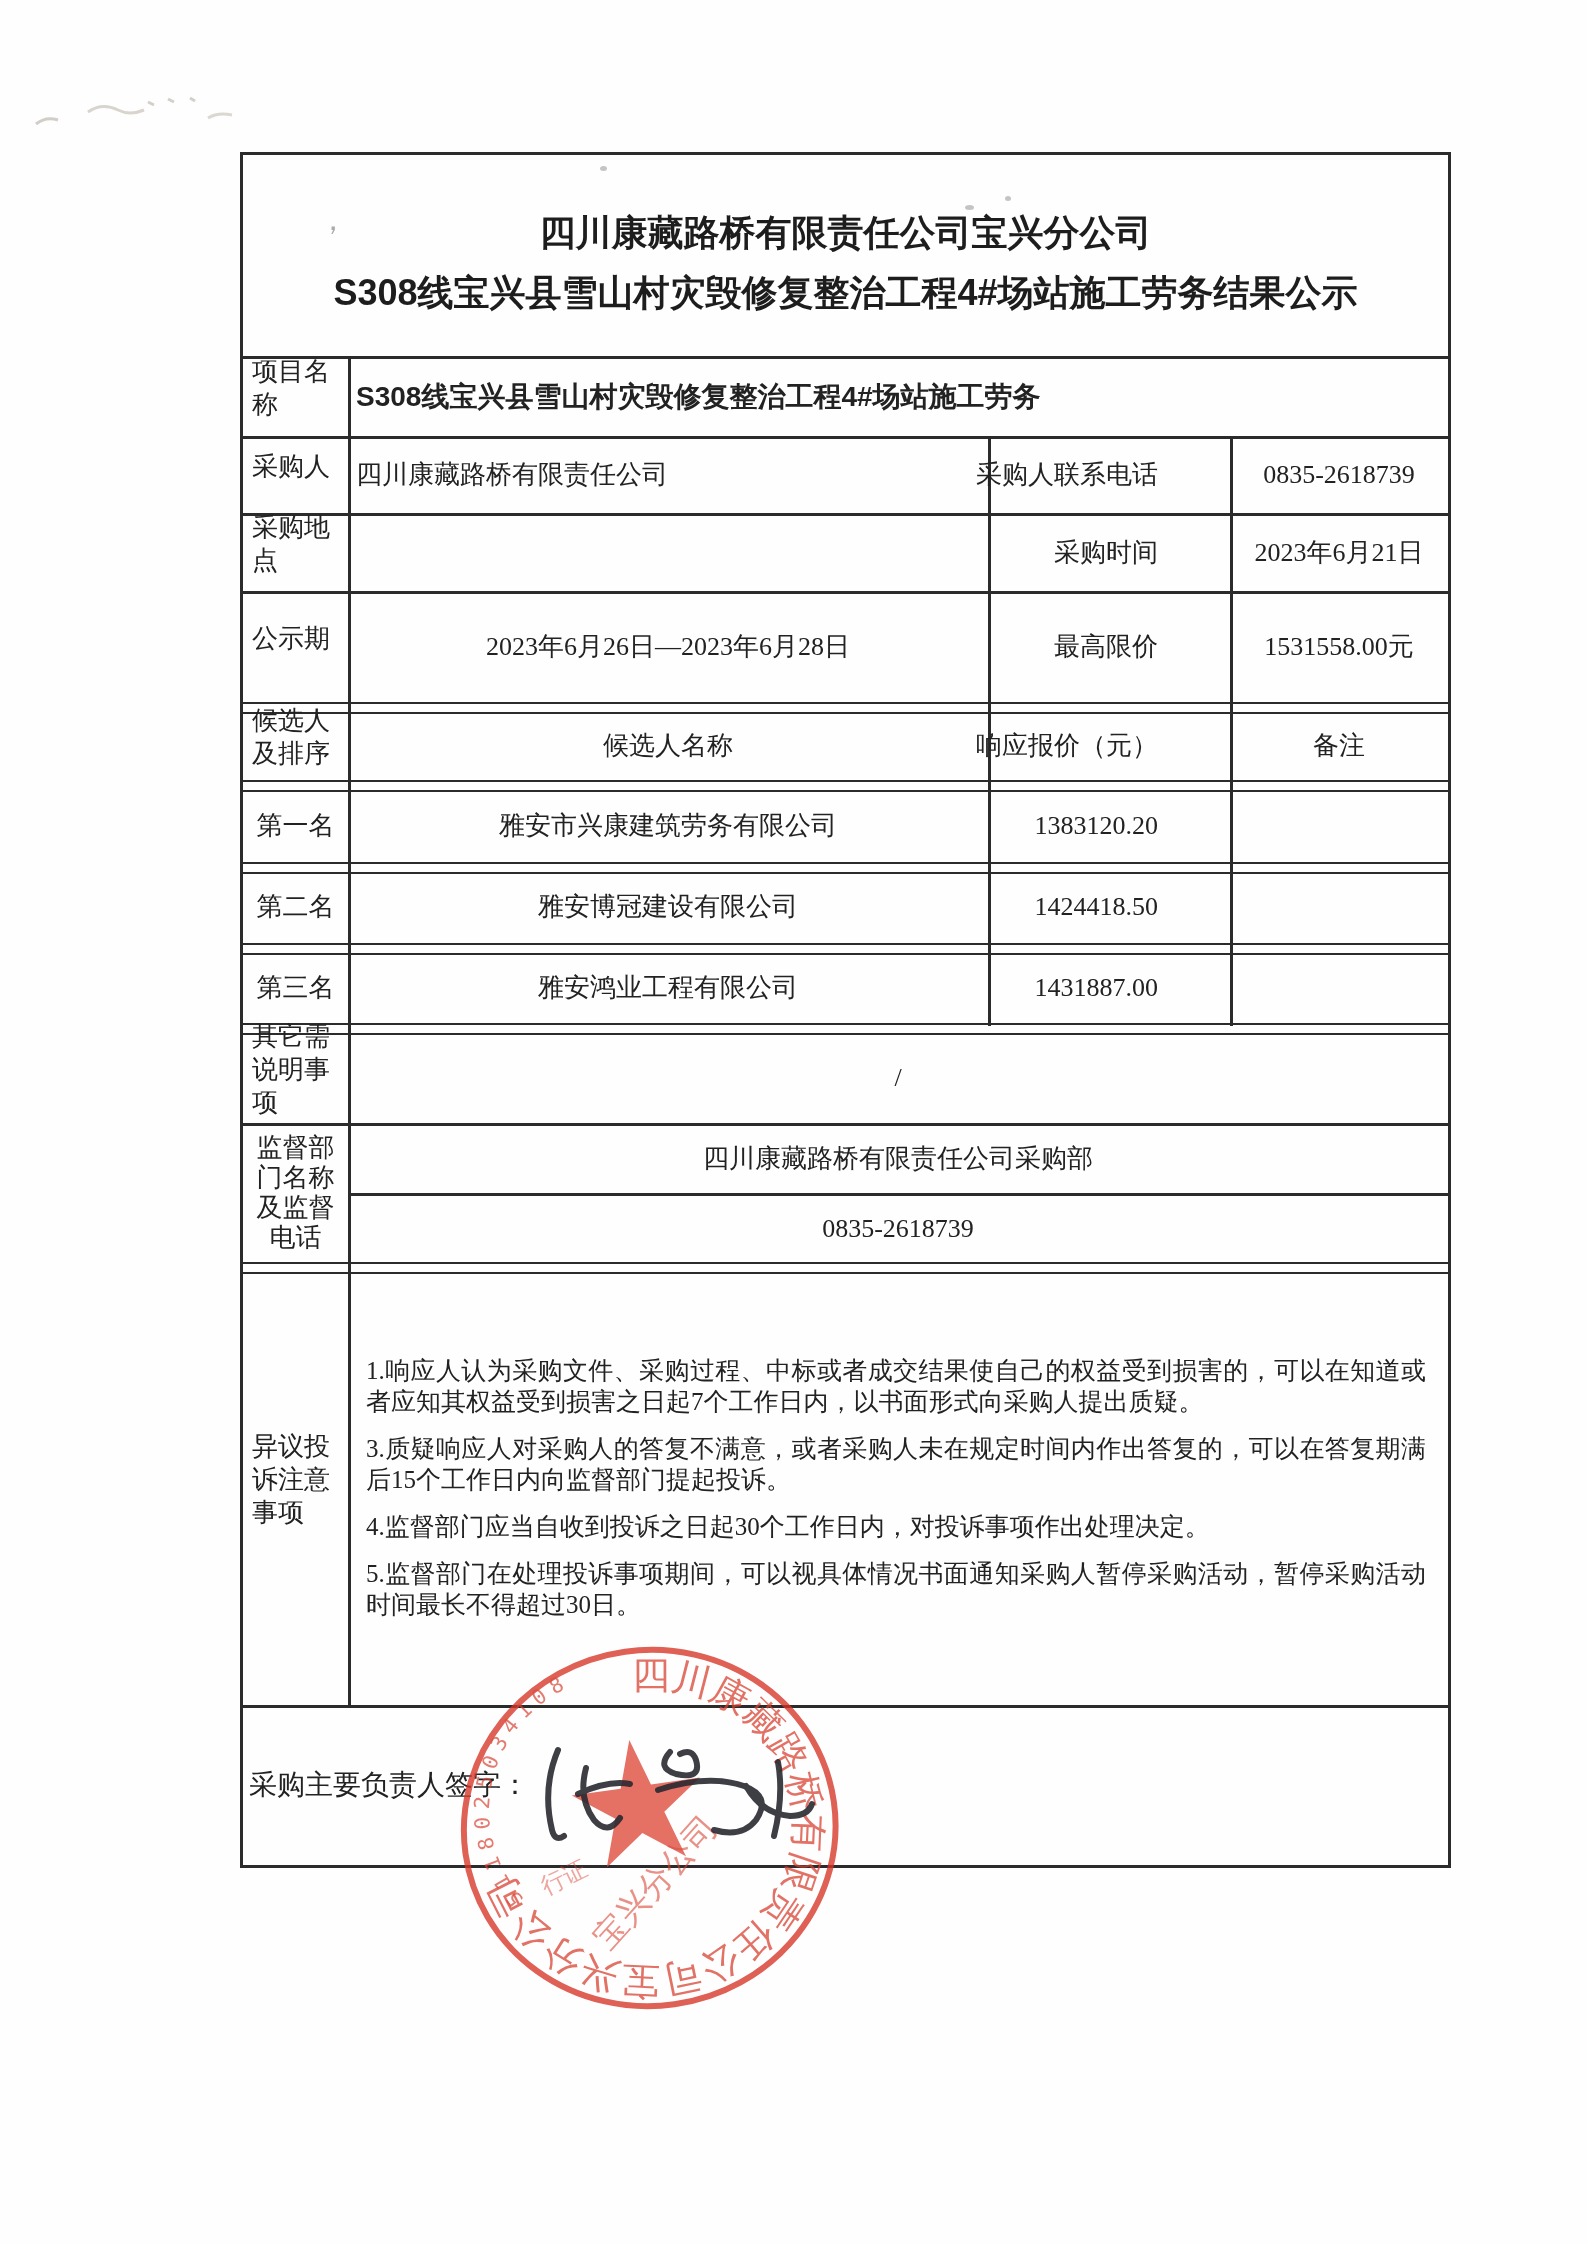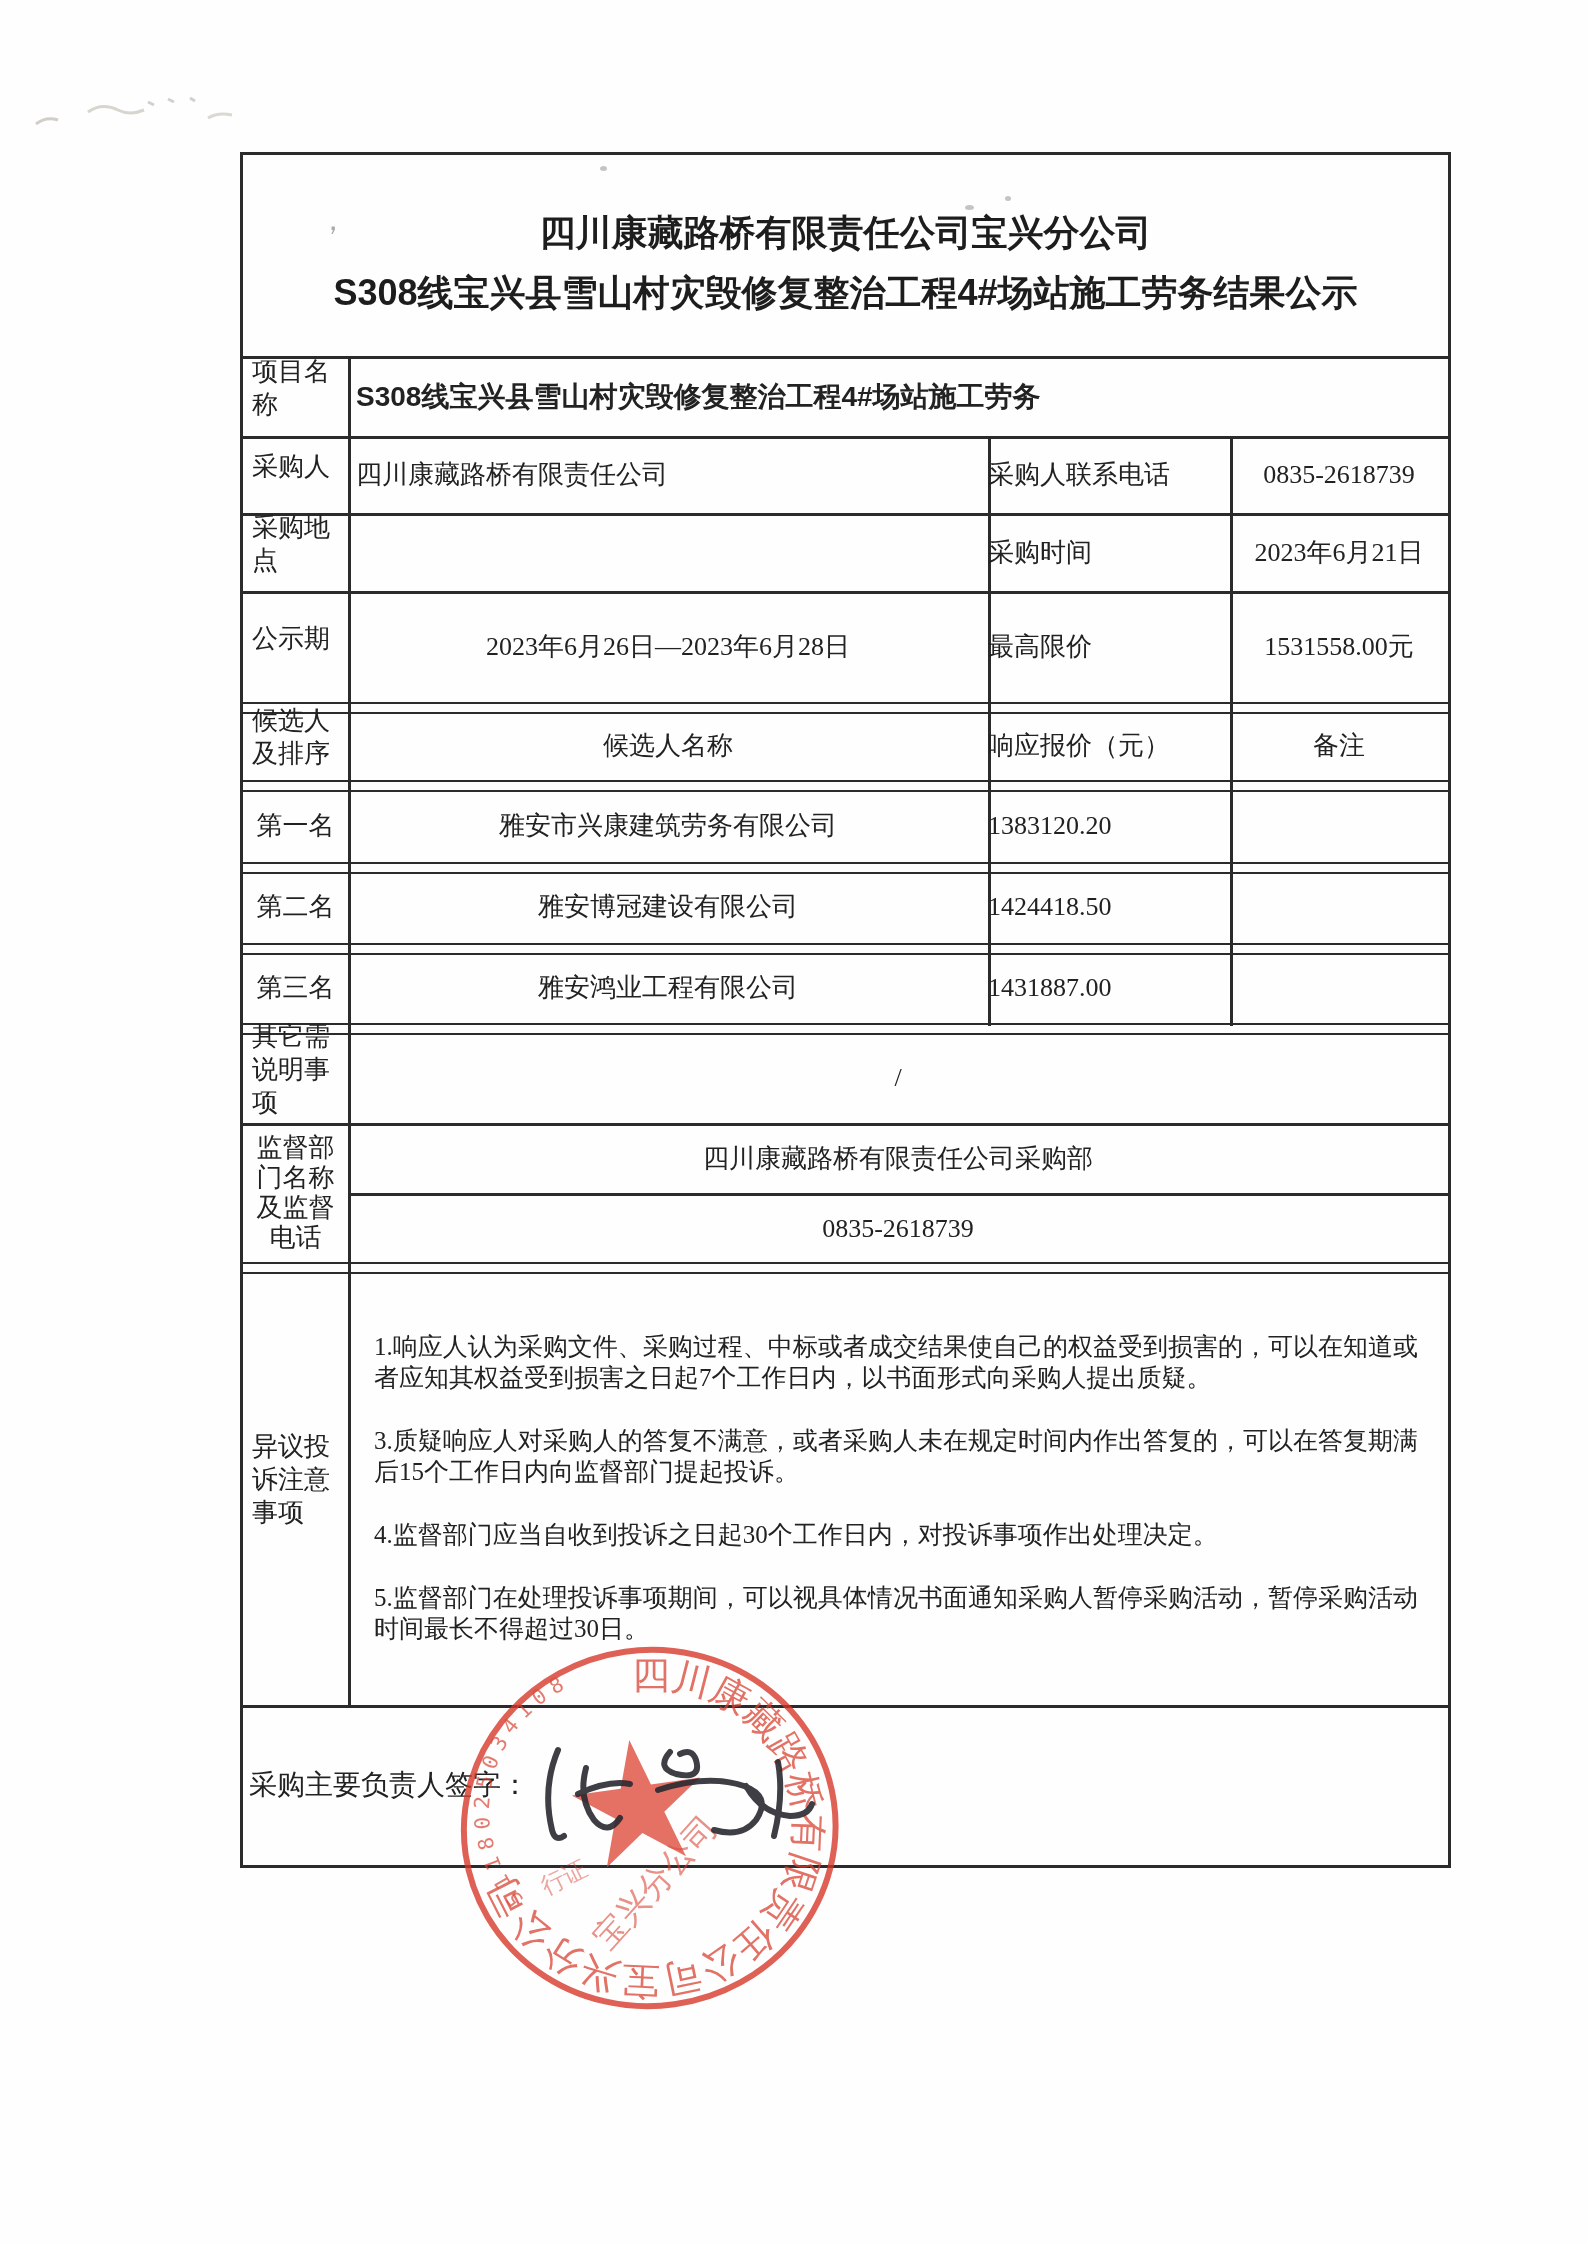--- a/index.html
+++ b/index.html
@@ -17,31 +17,31 @@
   .hline.partial{left:105px;}
   .vline{position:absolute;width:2.5px;background:#2b2b2b;}
   .cell{
     position:absolute;display:flex;flex-direction:column;justify-content:center;
     box-sizing:border-box;font-size:26px;line-height:33px;word-break:break-all;
   }
   .lab{left:0;width:105px;padding:0 6px 16px 9px;text-align:left;}
   .lab.center{text-align:center;padding:0 6px;}
   .center{text-align:center;}
   .valB{left:105px;width:640px;padding:0 8px;}
-  .valC{left:745px;width:191px;text-align:left;}
+  .valC{left:724px;width:191px;text-align:right;}
   .valD{left:987px;width:218px;text-align:center;}
   .valWide{left:105px;width:1100px;}
   .title-block{
     position:absolute;left:0;top:26px;width:100%;height:165px;
     display:flex;flex-direction:column;justify-content:center;align-items:center;gap:11px;
     font-family:"Liberation Sans","DejaVu Sans",sans-serif;font-weight:700;font-size:36px;color:#1d1d1d;
   }
   .project-val{font-family:"Liberation Sans","DejaVu Sans",sans-serif;font-weight:700;font-size:28px;}
   .objection-text{padding:10px 14px 10px 10px;font-size:25px;line-height:31px;text-align:justify;}
-  .objection-text p{margin:16px;}
+  .objection-text p{margin:8px;}
   .sig-label{position:absolute;left:0;top:1550px;height:160px;width:640px;
     display:flex;align-items:center;padding-left:6px;font-size:28px;box-sizing:border-box;}
   
   .stamp{position:absolute;left:452px;top:1636px;width:396px;height:388px;transform:rotate(-8deg);opacity:.92;}
   .signature{position:absolute;left:520px;top:1728px;width:330px;height:135px;}
   .pencil-marks{position:absolute;left:28px;top:72px;width:280px;height:90px;opacity:.75;}
   .smudge{position:absolute;left:318px;top:200px;font-size:30px;color:#666;opacity:.55;}
   .speck{position:absolute;background:rgba(110,110,110,.4);border-radius:50%;}
 </style>
 </head>

